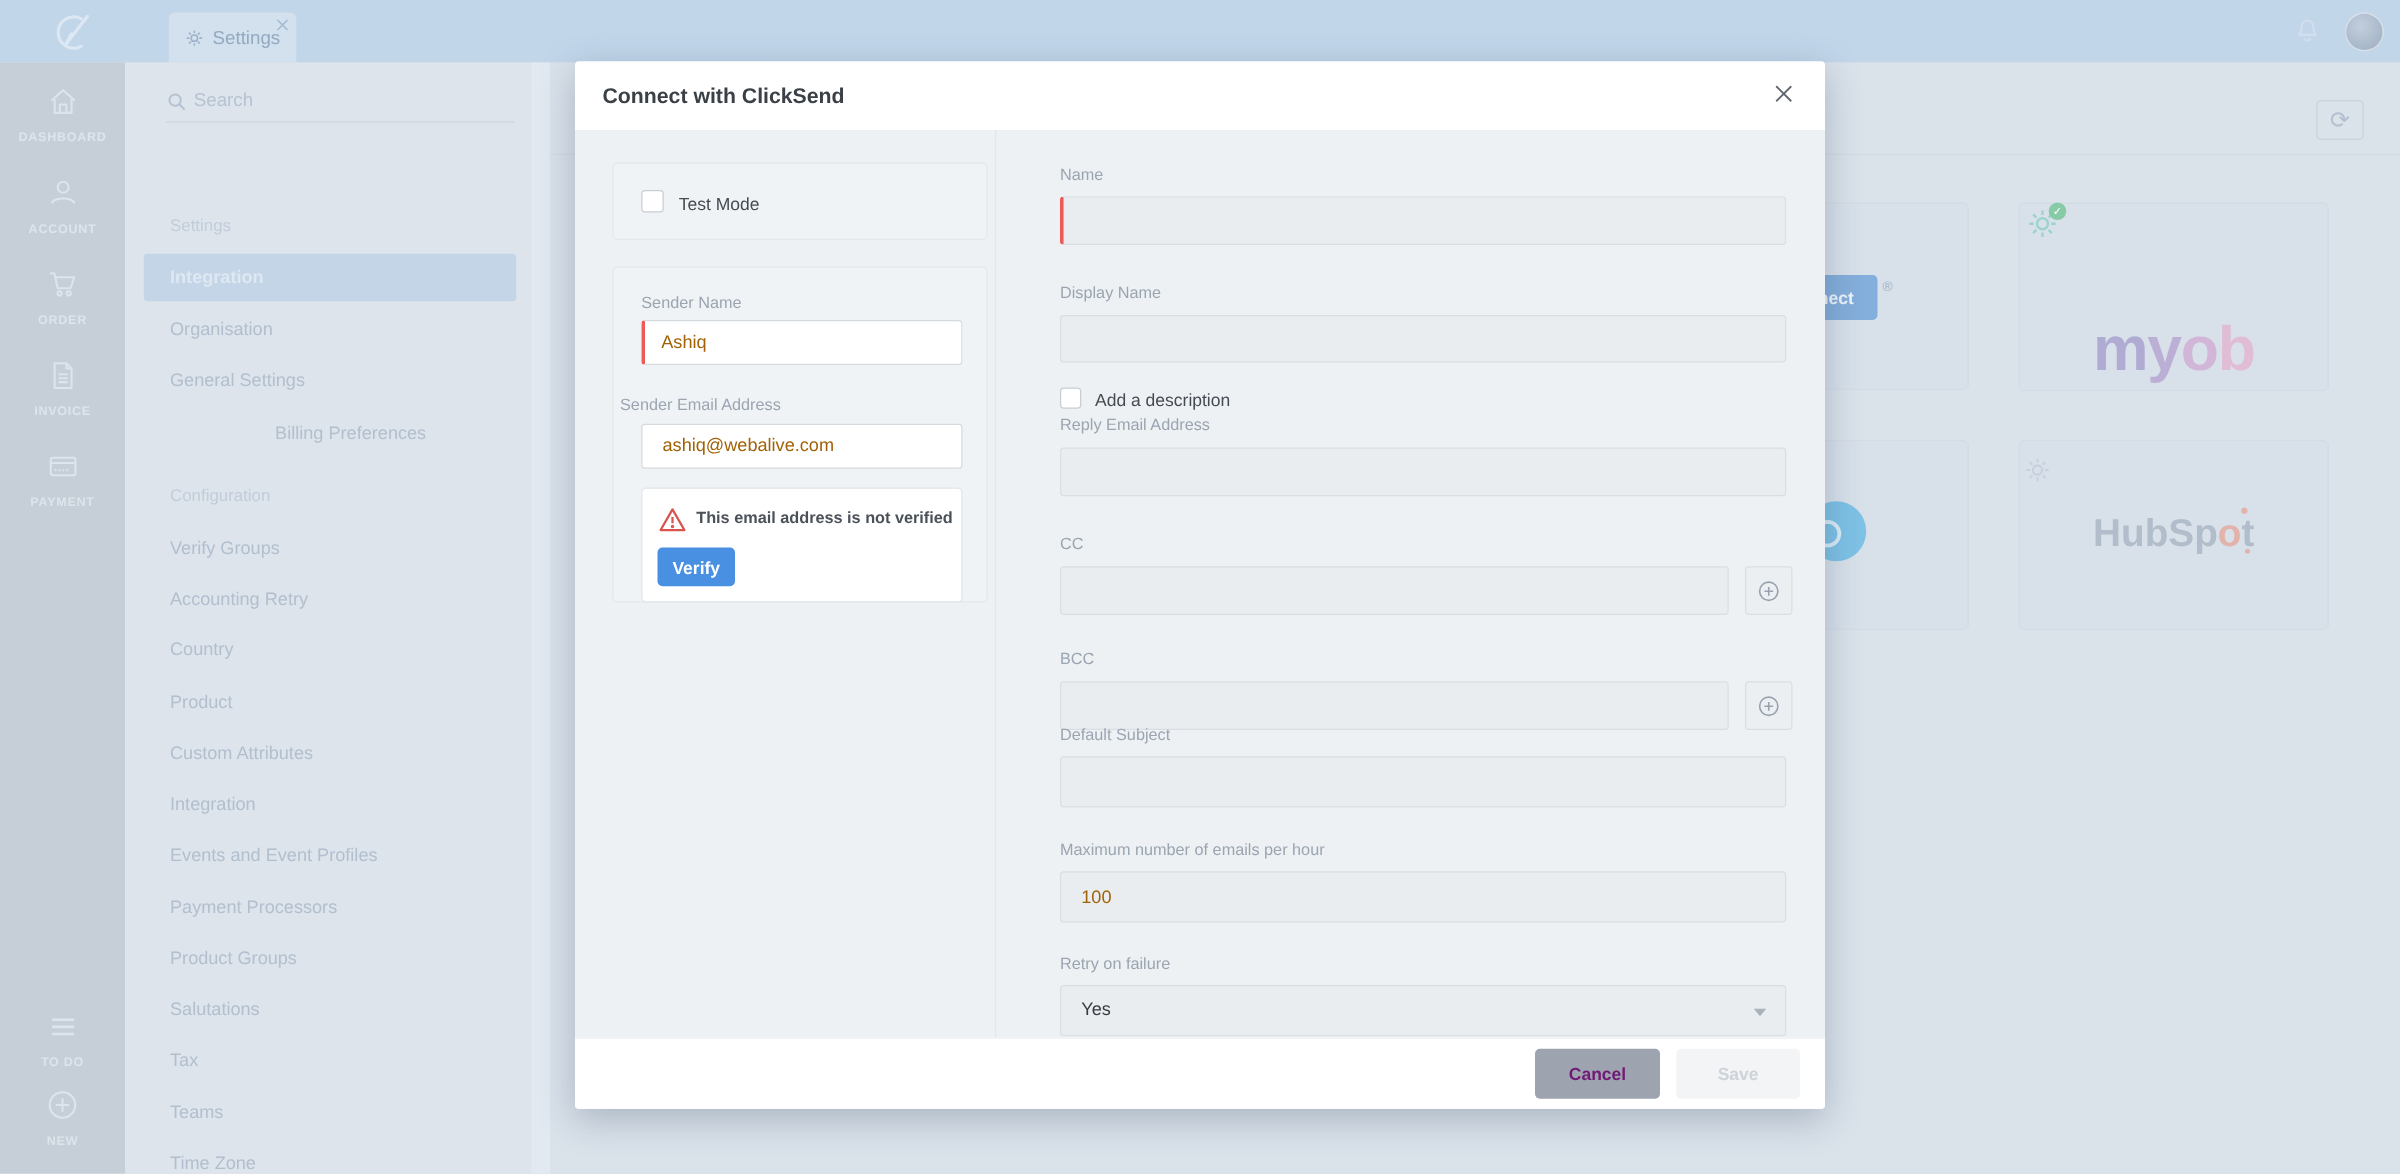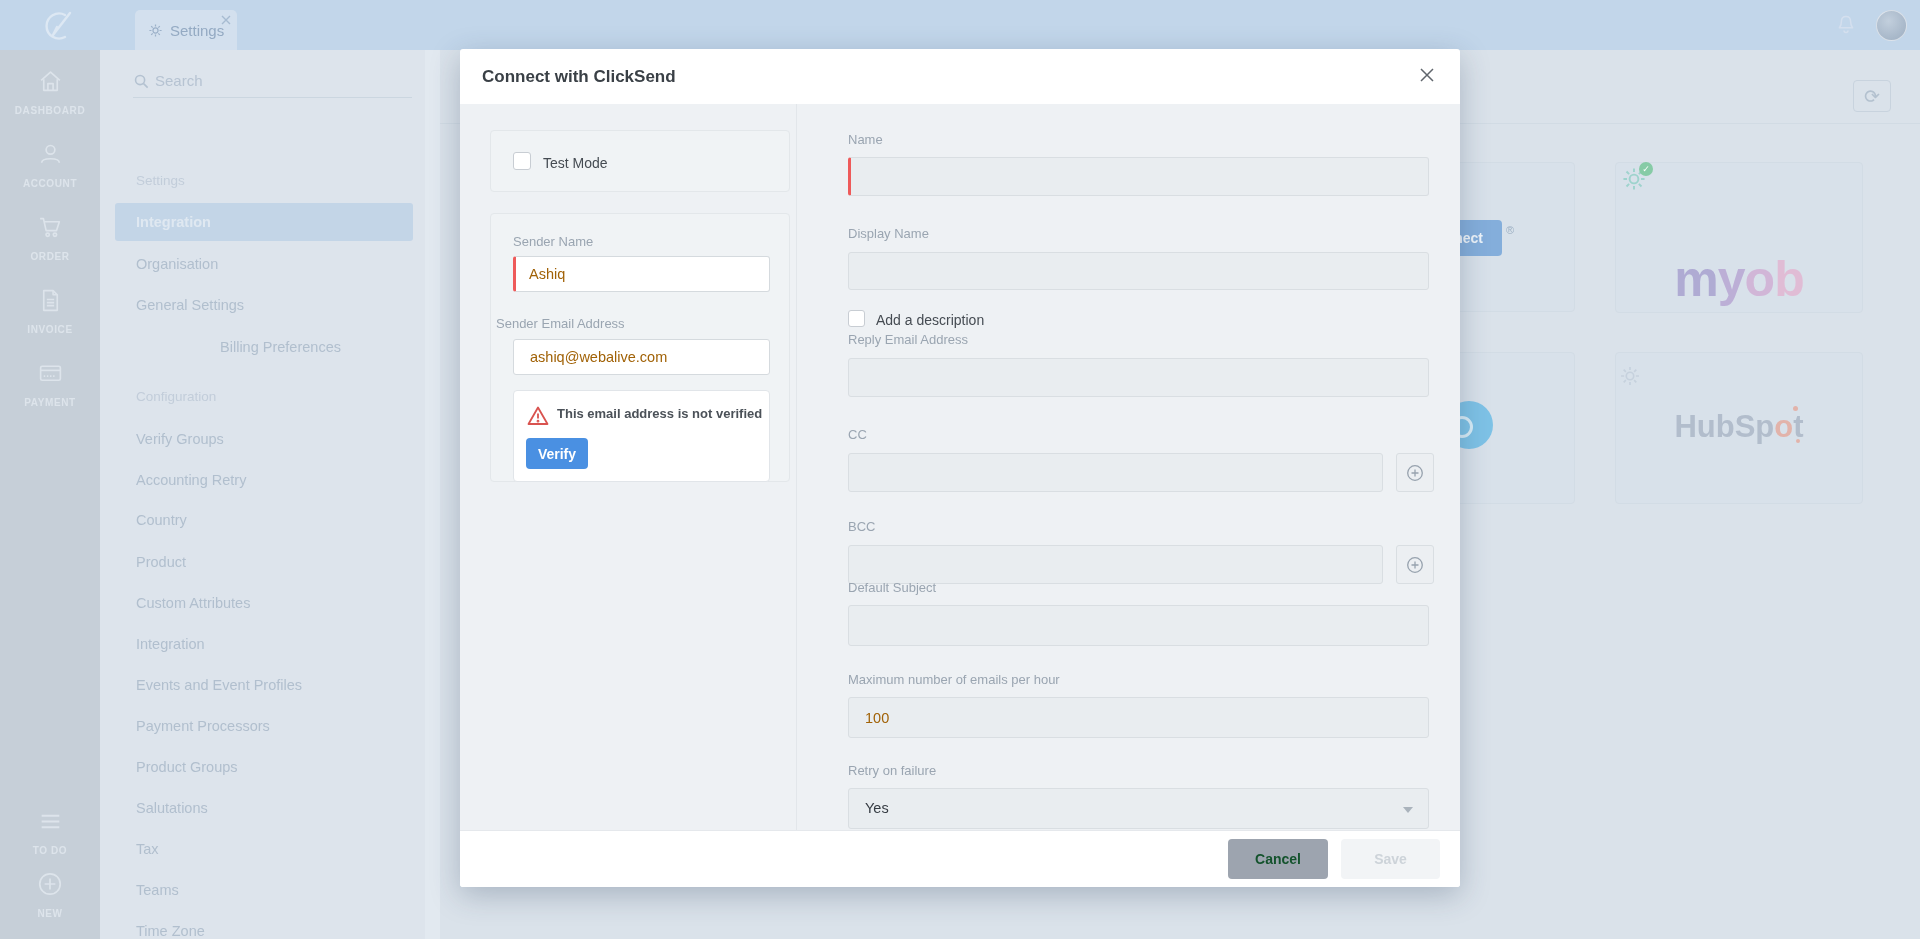--- a/index.html
+++ b/index.html
@@ -92,21 +92,21 @@
   .warnbox { position:absolute; left:22px; top:176px; width:257px; height:92px; background:#ffffff; border:1px solid #e1e5e9; border-radius:4px; }
   .warn-icon { position:absolute; left:12px; top:13px; color:#d9534f; }
   .warn-text { position:absolute; left:43px; top:15px; font-size:13px; font-weight:600; color:#4b5158; white-space:nowrap; }
   .verify-btn { position:absolute; left:12px; top:47px; width:62px; height:31px; background:#4a90e2; border:none; border-radius:4px;
                 color:#ffffff; font-weight:bold; font-size:14px; font-family:"Liberation Sans",sans-serif; cursor:pointer; }
 
   .modal-footer { position:absolute; left:0; top:781px; width:1000px; height:57px; background:#ffffff;
                   border-top:1px solid #e5e8ec; border-radius:0 0 3px 3px; }
   .btn { position:absolute; top:8px; height:40px; border:none; border-radius:4px; font-weight:bold; font-size:14px;
          font-family:"Liberation Sans",sans-serif; cursor:pointer; }
-  .btn-cancel { left:768px; width:100px; background:#9da4af; color:#14532d; }
+  .btn-cancel { left:768px; width:100px; background:#9da4af; color:#701a75; }
   .btn-save { left:881px; width:99px; background:#f2f4f6; color:#cdd3d9; }
 </style>
 </head>
 <body>
 
 <div class="stage">
 
   <div class="topbar">
     <div class="logo">
       <svg viewBox="0 0 44 32" width="44" height="32" fill="none" stroke="currentColor" stroke-width="2.4" stroke-linecap="round">

